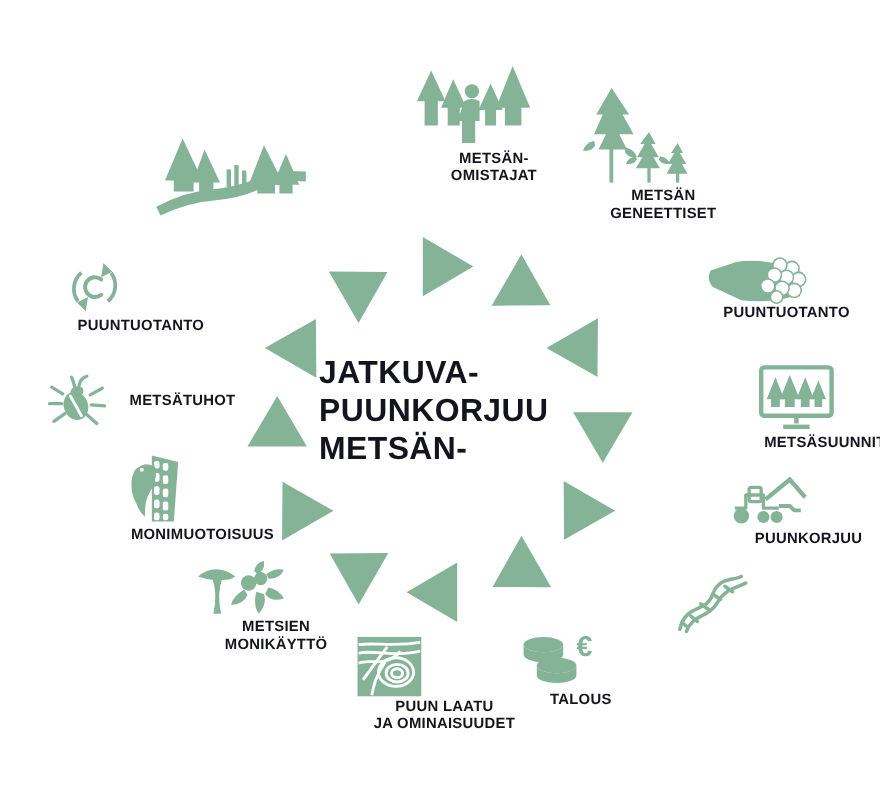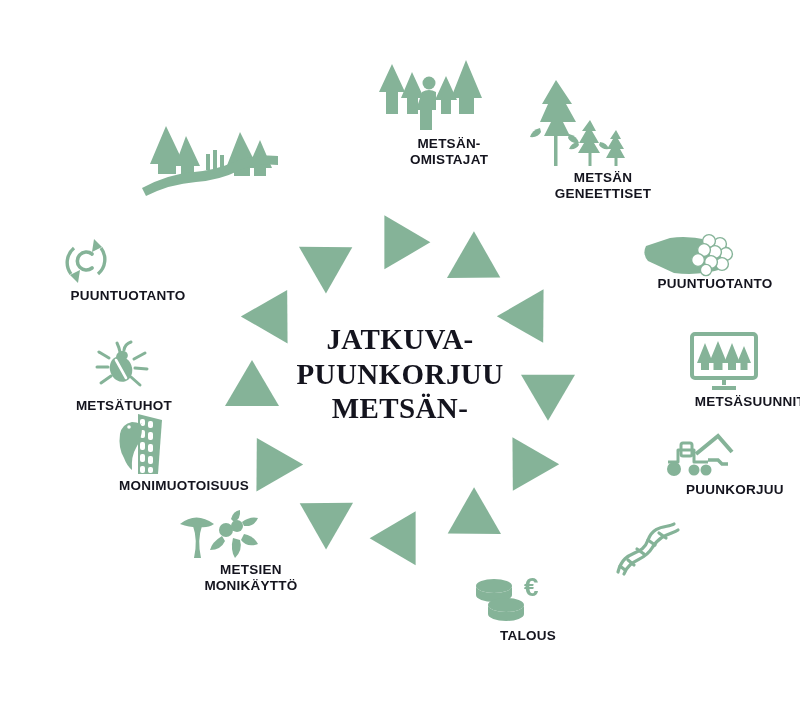--- a/index.html
+++ b/index.html
@@ -9,27 +9,26 @@
     font-family:"Liberation Sans","DejaVu Sans",sans-serif;
     overflow:hidden;
     position:relative;
   }
   #stage{position:absolute;left:0;top:0;width:800px;height:726px;}
 
   
   #center-title{
     position:absolute;
     left:290px;top:322px;width:220px;
-    text-align:center;
+    text-align:left;
     font-size:29px;
     font-weight:bold;
     line-height:1.19;
     letter-spacing:.4px;
     color:#14141e;
-    font-family:Liberation Serif, serif;
   }
   #center-title .tl{display:block;white-space:nowrap;}
 
   
   .tri{position:absolute;width:0;height:0;
        border-left:27px solid transparent;
        border-right:27px solid transparent;
        border-bottom:46px solid #85b398;
        transform-origin:50% 66%;}
 
@@ -181,20 +180,39 @@
         <ellipse cx="26" cy="14" rx="18" ry="7"></ellipse>
         <path d="M8 14 v9 a18 7 0 0 0 36 0 v-9 a18 7 0 0 1 -36 0z"></path>
         <ellipse cx="38" cy="33" rx="18" ry="7"></ellipse>
         <path d="M20 33 v9 a18 7 0 0 0 36 0 v-9 a18 7 0 0 1 -36 0z"></path>
         <text x="56" y="24" font-size="26" font-family="'Liberation Sans',sans-serif" font-weight="bold" fill="#85b398">€</text>
       </svg>
     </span>
     <span class="lbl">TALOUS</span>
   </div>
 
+  <div class="node" style="left:324px;top:578px;width:160px;">
+    <span class="ico">
+      <svg width="60" height="56" viewBox="0 0 60 56">
+        <rect x="1" y="1" width="58" height="54" fill="#85b398"></rect>
+        <g fill="none" stroke="#ffffff" stroke-width="2.6">
+          <ellipse cx="37" cy="34" rx="5" ry="4"></ellipse>
+          <ellipse cx="37" cy="34" rx="10" ry="8"></ellipse>
+          <ellipse cx="36" cy="33" rx="16" ry="13"></ellipse>
+          <path d="M2 8 C16 6 36 10 58 6"></path>
+          <path d="M2 16 C14 12 34 20 58 14"></path>
+          <path d="M2 25 C12 20 26 30 40 14"></path>
+          <path d="M6 40 C12 32 16 26 28 10"></path>
+          <path d="M14 54 C16 44 18 36 26 24"></path>
+        </g>
+      </svg>
+    </span>
+    <span class="lbl">PUUN LAATU
+JA OMINAISUUDET</span>
+  </div>
 
   <div class="node" style="left:176px;top:510px;width:150px;">
     <span class="ico">
       <svg width="90" height="52" viewBox="0 0 90 52" fill="#85b398">
         <path d="M4 14 q16-13 34 0 q-6 4 -14 3 q-8 1 -20 -3z"></path>
         <path d="M17 16 q5 14 1 32 h7 q-4-18 1-32z"></path>
         <g>
           <circle cx="50" cy="20" r="7"></circle>
             <circle cx="61" cy="16" r="6"></circle>
           <path d="M46 26 q-10 6 -12 14 q11 0 15-9z"></path>
@@ -226,21 +244,21 @@
             <rect x="44" y="55" width="5" height="6" rx="2"></rect>
         </g>
         <path d="M28 10 q-10 2 -12 12 q-2 14 4 24 q3 8 8 12 q-1-14 4-22 q6-10 6-20 q0-6-10-6z" fill="#85b398"></path>
         <path d="M28 16 l10-5 l-8 8z" fill="#85b398"></path>
         <circle cx="25" cy="15" r="1.8" fill="#ffffff"></circle>
       </svg>
     </span>
     <span class="lbl">MONIMUOTOISUUS</span>
   </div>
 
-  <div class="node side" style="left:34px;top:338px;width:180px;flex-direction:column;">
+  <div class="node side" style="left:34px;top:338px;width:180px;">
     <span class="ico">
       <svg width="58" height="52" viewBox="0 0 58 52" fill="none" stroke="#85b398" stroke-width="3" stroke-linecap="round">
         <path d="M36 4 q-6 2 -7 8"></path>
           <path d="M22 5 q2 4 3 9"></path>
         <ellipse cx="27" cy="18" rx="6" ry="5" fill="#85b398" stroke="none" transform="rotate(-20 27 18)"></ellipse>
         <ellipse cx="26" cy="31" rx="11" ry="13" fill="#85b398" stroke="none" transform="rotate(-20 26 31)"></ellipse>
         <path d="M21 22 L31 40" stroke="#ffffff" stroke-width="2.6"></path>
         <path d="M14 20 L4 14"></path>
           <path d="M13 29 L2 29"></path>
           <path d="M16 38 L6 45"></path>

